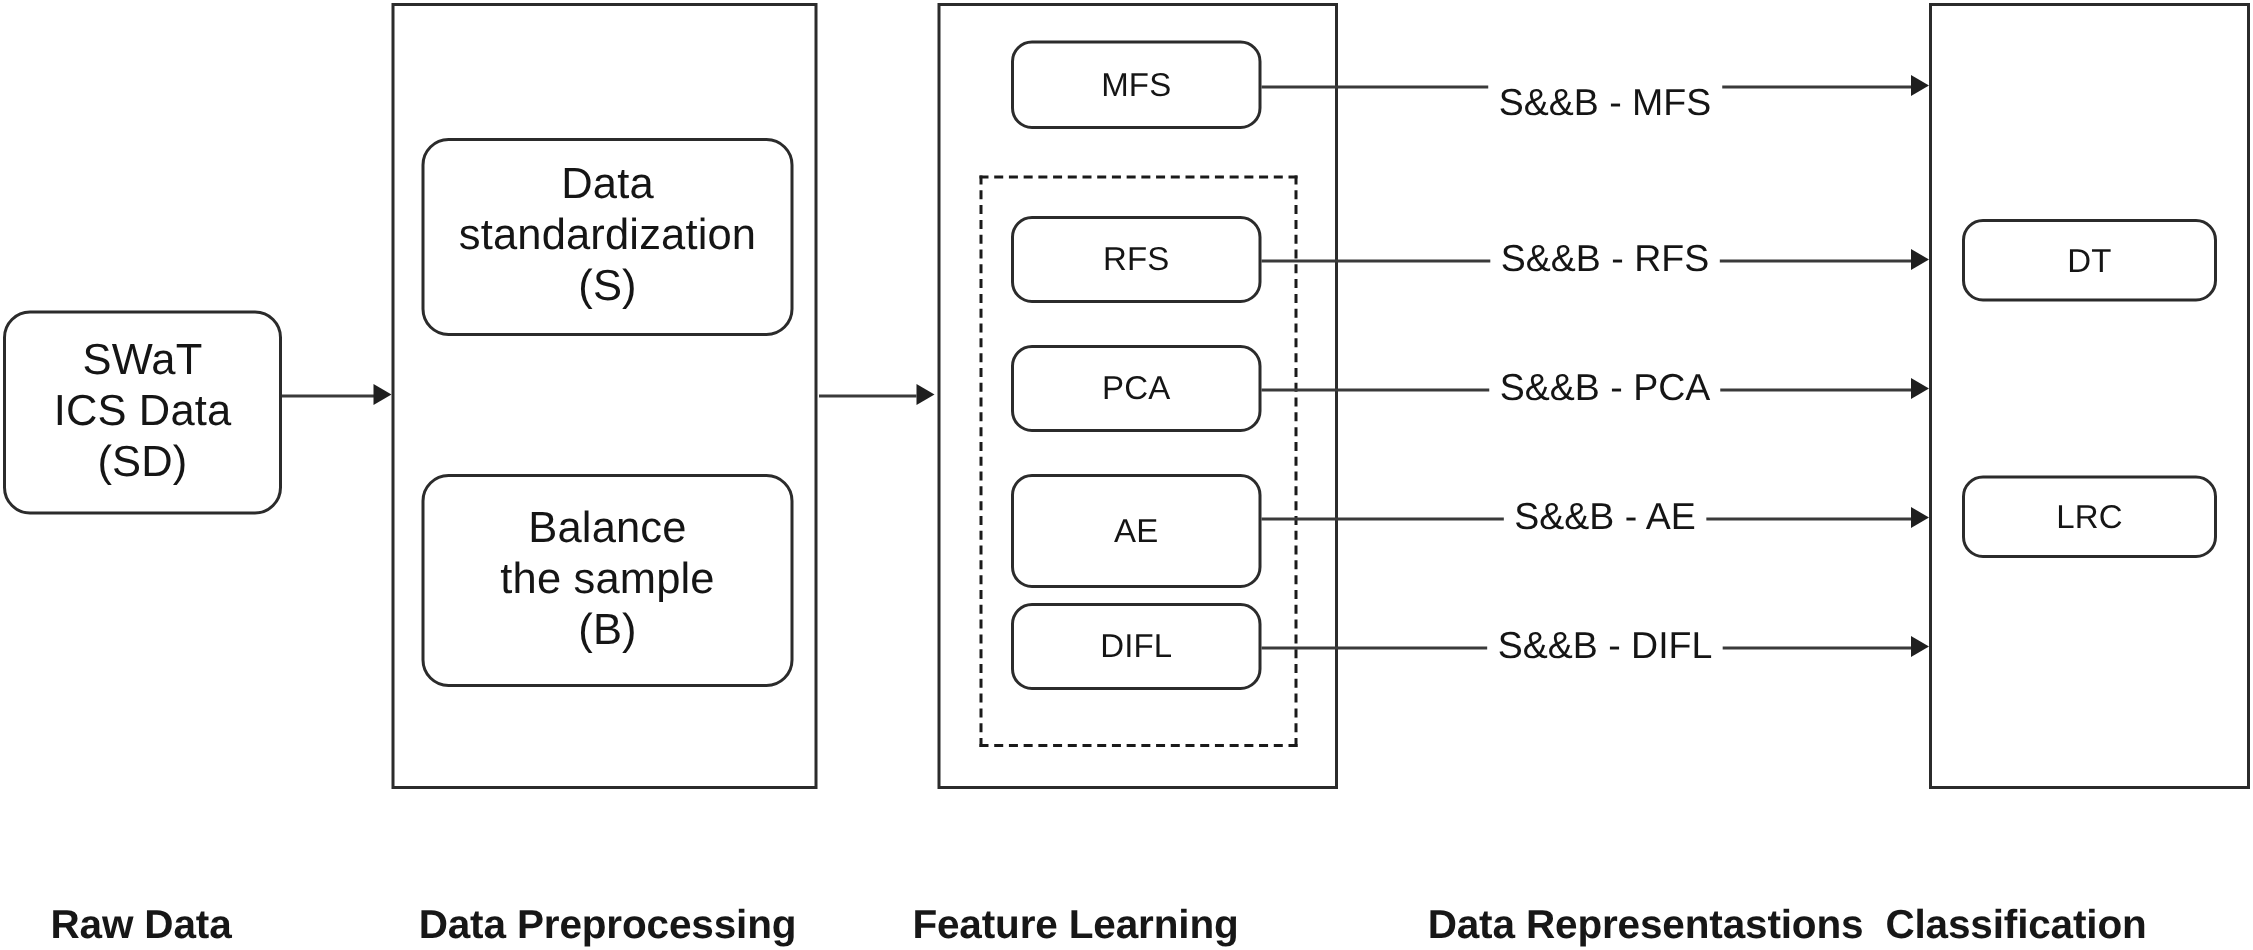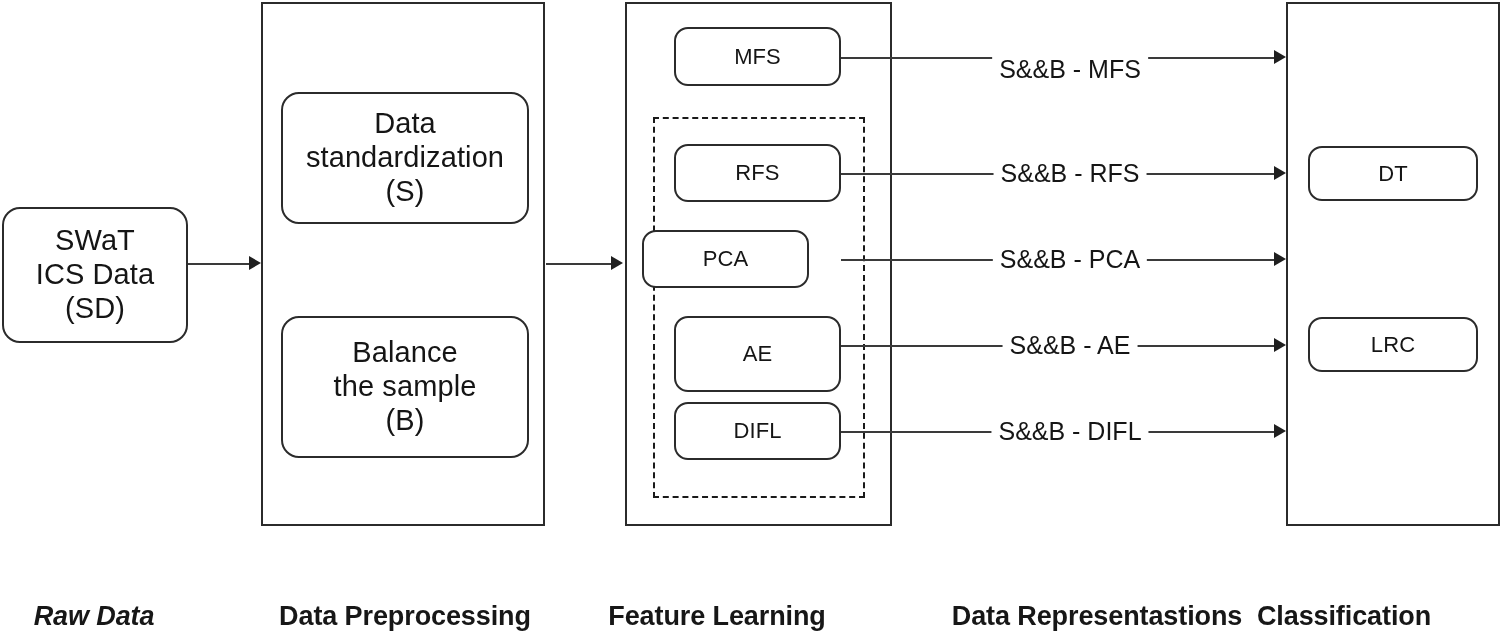--- a/index.html
+++ b/index.html
@@ -114,21 +114,21 @@
   <div class="arrowhead" style="left:611px;top:256px;"></div>
 
   <div class="col-box" style="left:625px;top:2px;width:267px;height:524px;"></div>
 
   <div class="dashed-box" style="left:653px;top:117px;width:212px;height:381px;"></div>
 
   <div class="node" style="left:674px;top:27px;width:167px;height:59px;">MFS</div>
 
   <div class="node" style="left:674px;top:144px;width:167px;height:58px;">RFS</div>
 
-  <div class="node" style="left:642px;top:230px;width:167px;height:58px;text-align:right;">PCA</div>
+  <div class="node" style="left:674px;top:230px;width:167px;height:58px;text-align:right;">PCA</div>
 
   <div class="node" style="left:674px;top:316px;width:167px;height:76px;">AE</div>
 
   <div class="node" style="left:674px;top:402px;width:167px;height:58px;">DIFL</div>
 
   <div class="hline" style="left:841px;top:57px;width:434px;"></div>
   <div class="arrowhead" style="left:1274px;top:50px;"></div>
   <div class="edge-label" style="left:1070px;top:57px;margin-top:12px;">S&amp;&amp;B - MFS</div>
 
   <div class="hline" style="left:841px;top:173px;width:434px;"></div>
@@ -146,21 +146,21 @@
   <div class="hline" style="left:841px;top:431px;width:434px;"></div>
   <div class="arrowhead" style="left:1274px;top:424px;"></div>
   <div class="edge-label" style="left:1070px;top:431px;">S&amp;&amp;B - DIFL</div>
 
   <div class="col-box" style="left:1286px;top:2px;width:214px;height:524px;"></div>
 
   <div class="node" style="left:1308px;top:146px;width:170px;height:55px;">DT</div>
 
   <div class="node" style="left:1308px;top:317px;width:170px;height:55px;">LRC</div>
 
-  <div class="caption" style="left:94px;top:601px;font-style:italic;">Raw Data</div>
+  <div class="caption" style="left:94px;top:601px;">Raw Data</div>
 
   <div class="caption" style="left:405px;top:601px;">Data Preprocessing</div>
 
   <div class="caption" style="left:717px;top:601px;">Feature Learning</div>
 
   <div class="caption" style="left:1097px;top:601px;">Data Representastions</div>
 
   <div class="caption" style="left:1344px;top:601px;">Classification</div>
 
 </div>

